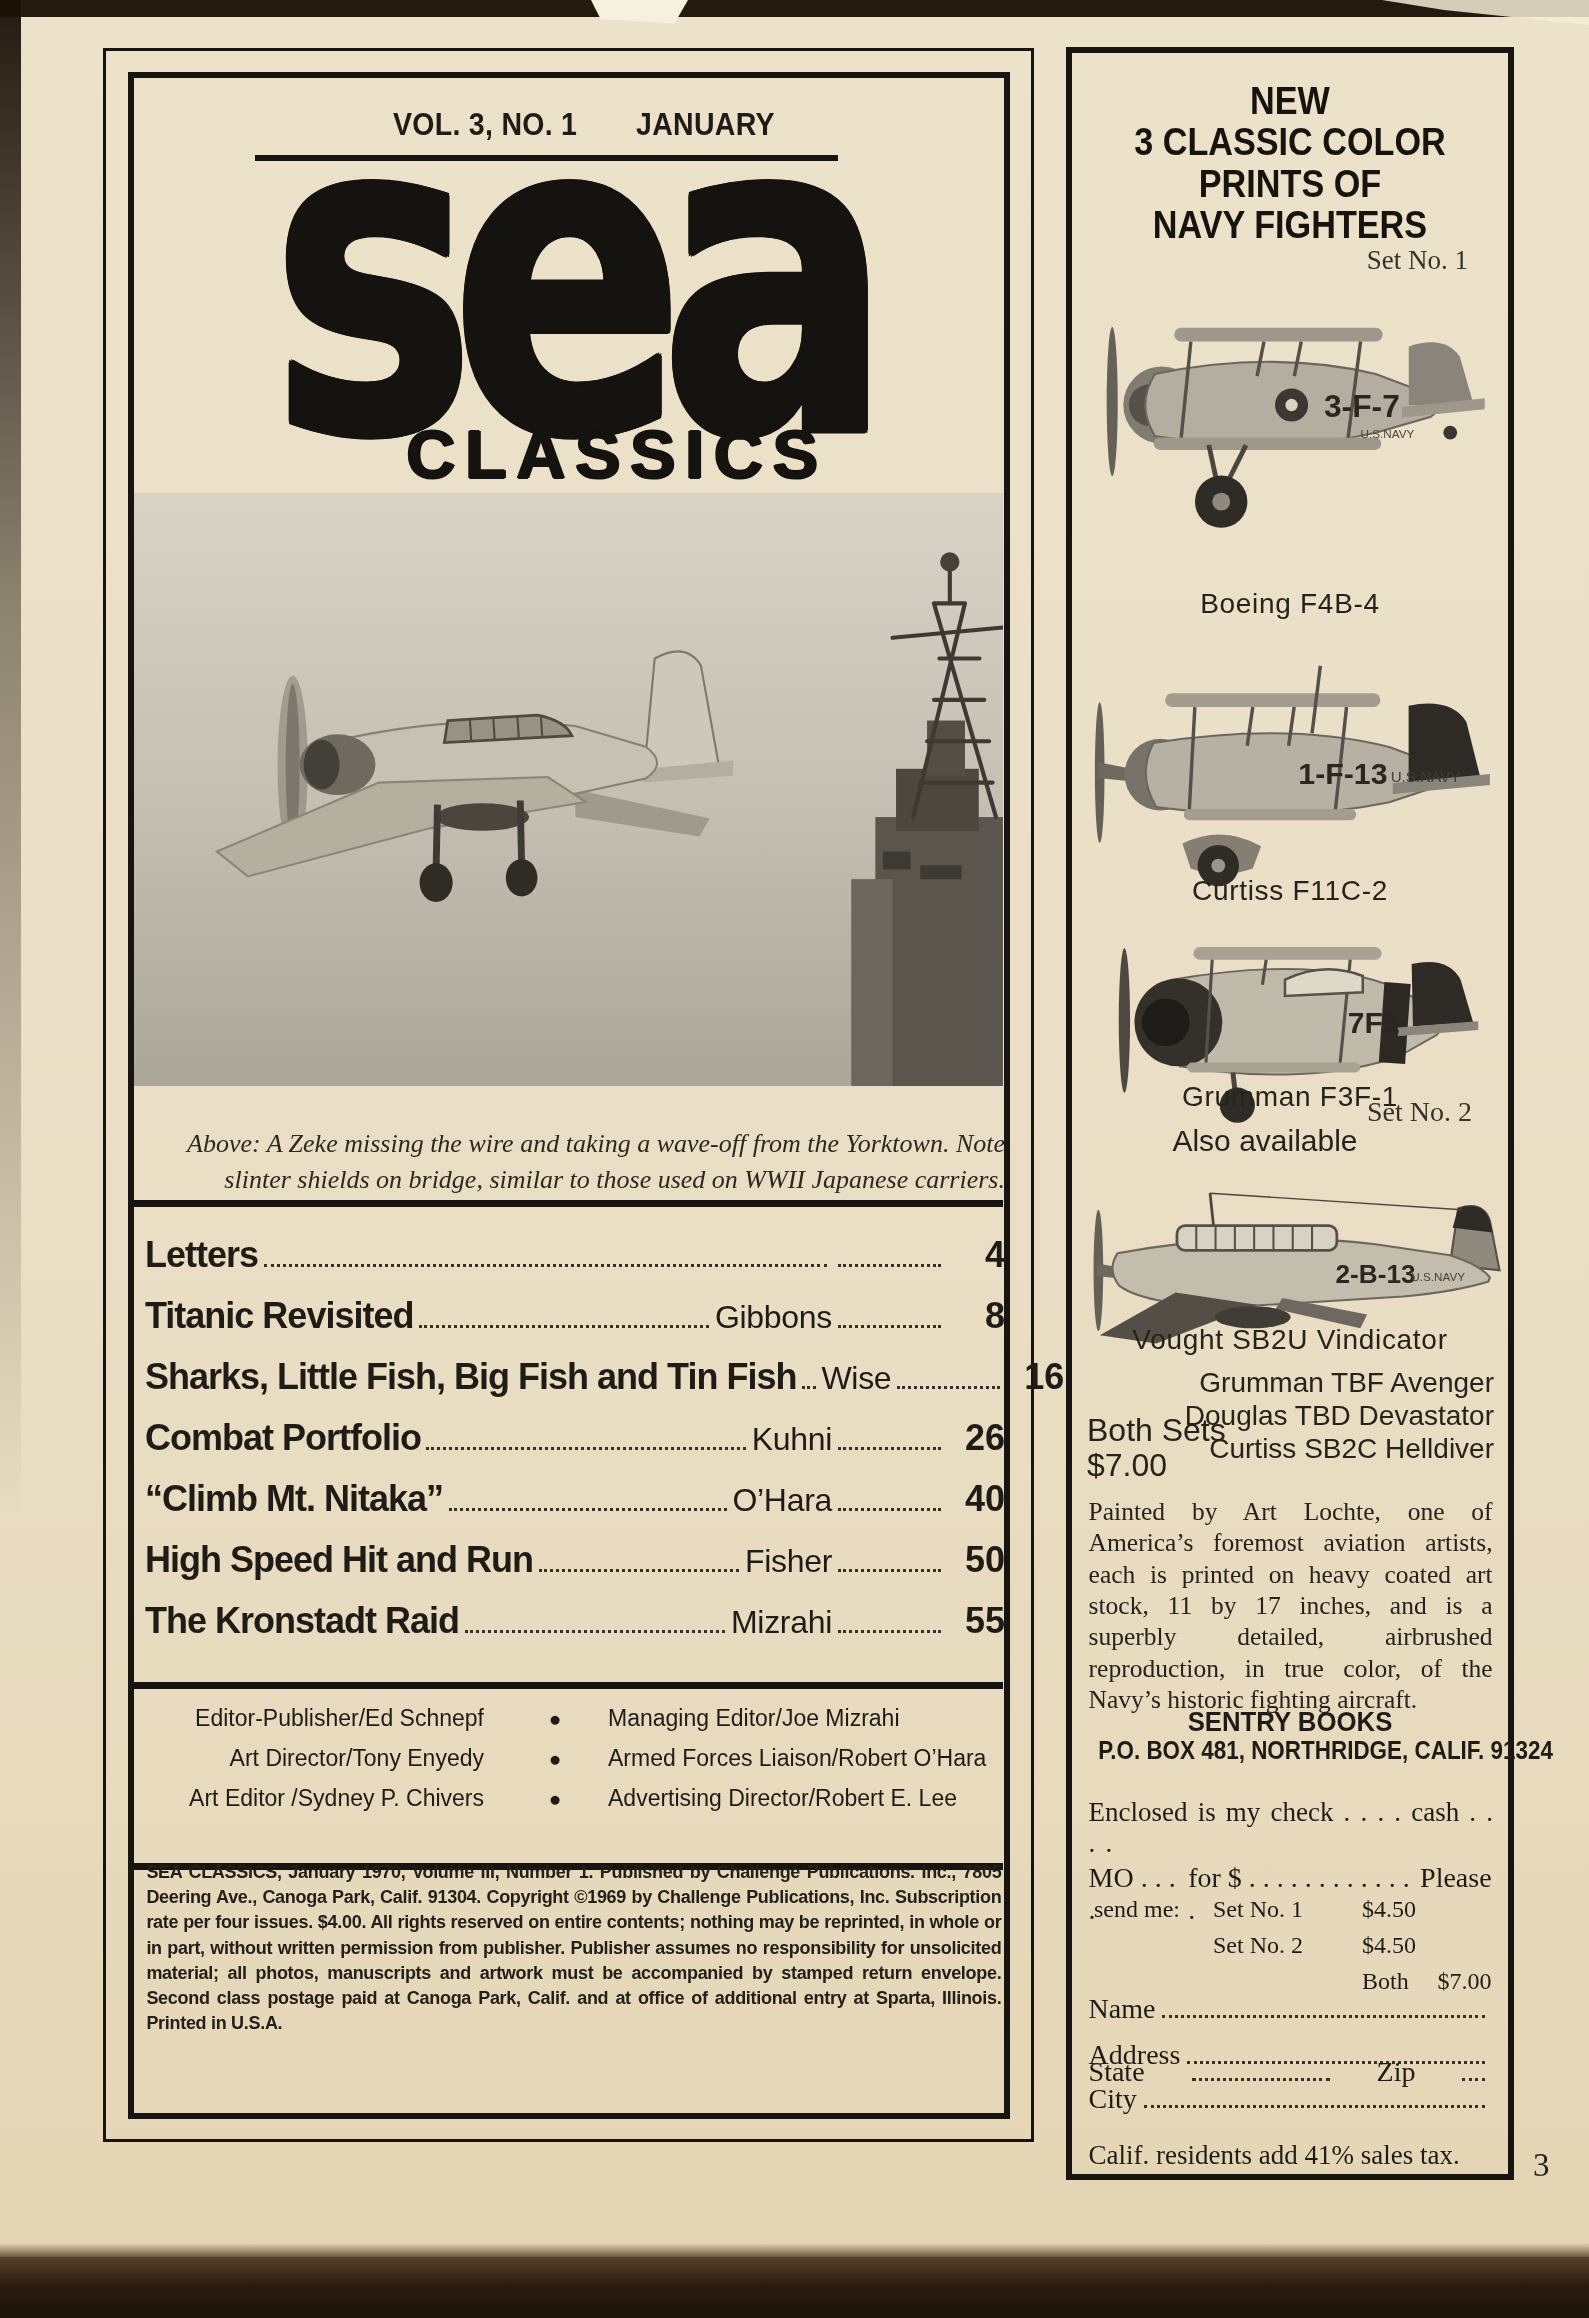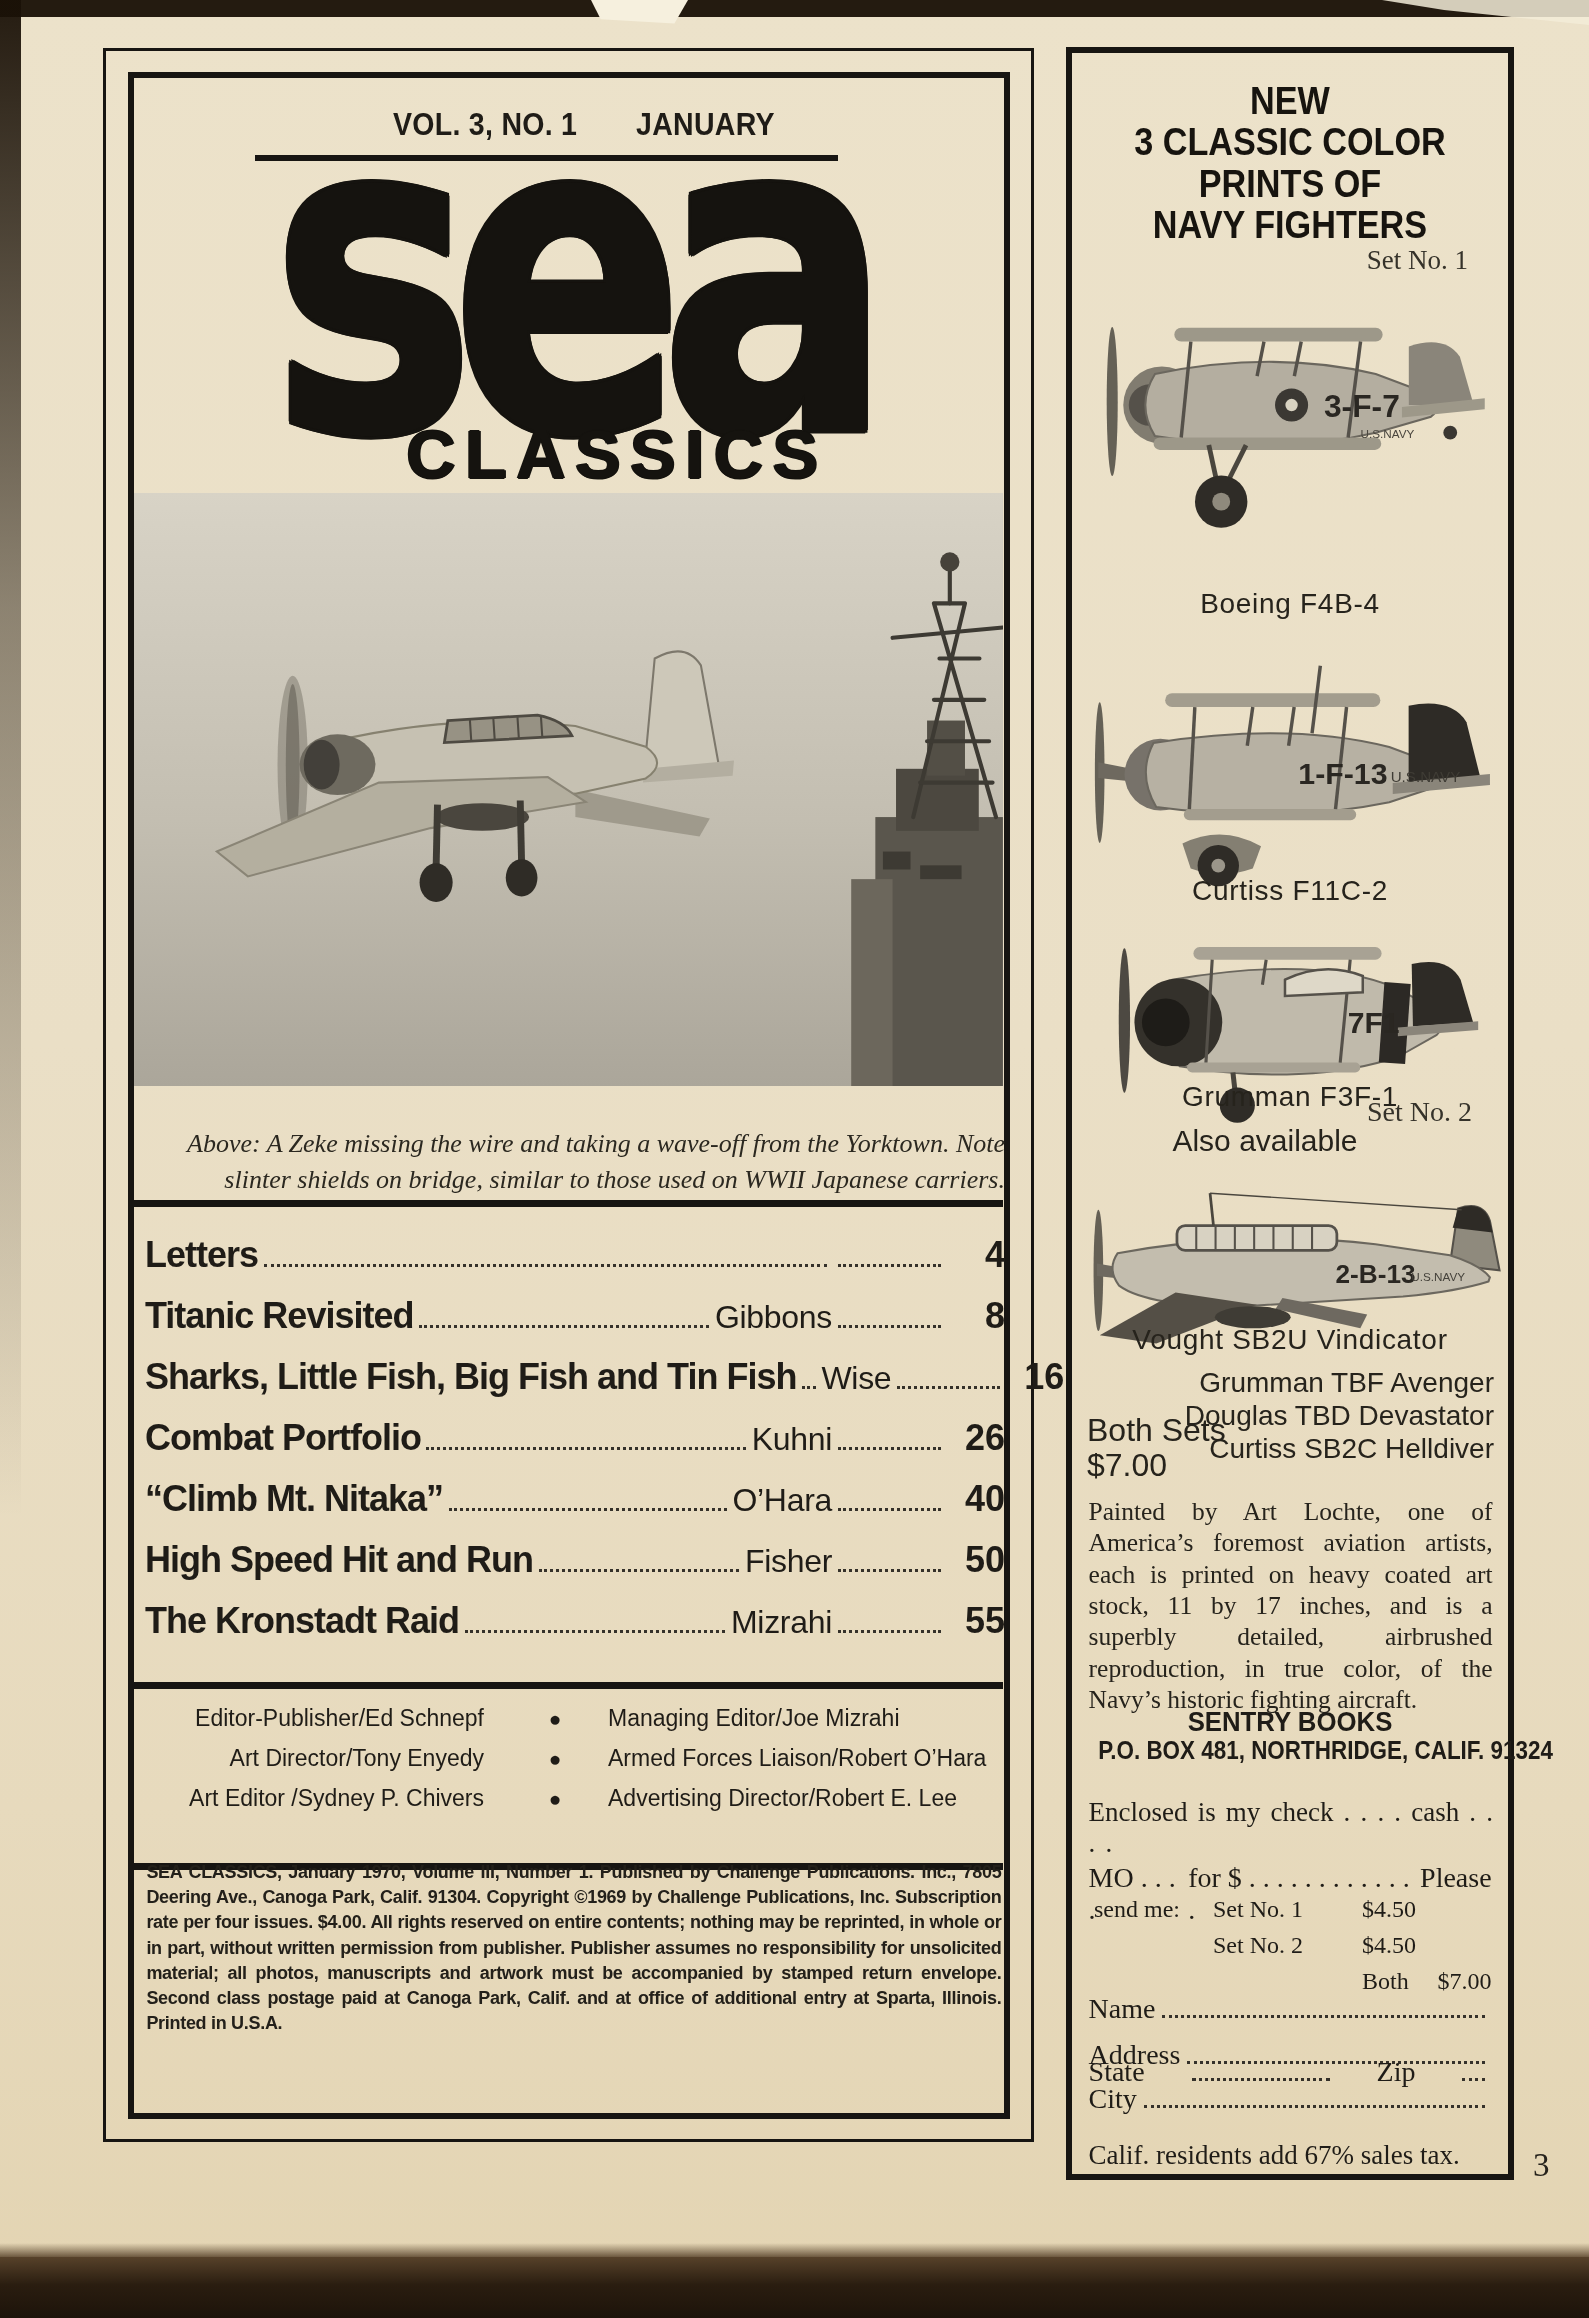--- a/index.html
+++ b/index.html
@@ -415,21 +415,21 @@
       <span>City</span>
       <span class="fl-lead"></span>
     </div>
     <div class="formline" style="top:1989px;gap:40px;">
       <span>State</span>
       <span class="fl-lead fl-lead-mid"></span>
       <span>Zip</span>
       <span class="fl-lead"></span>
     </div>
 
-    <div class="taxnote">Calif. residents add 67% sales tax.</div>
+    <div class="taxnote">Calif. residents add 41% sales tax.</div>
   </div>
 
   <div class="pagenum">3</div>
 
   <div class="edge-bottom-fade"></div>
   <div class="edge-bottom"></div>
 </div>
 
 
 </body></html>

